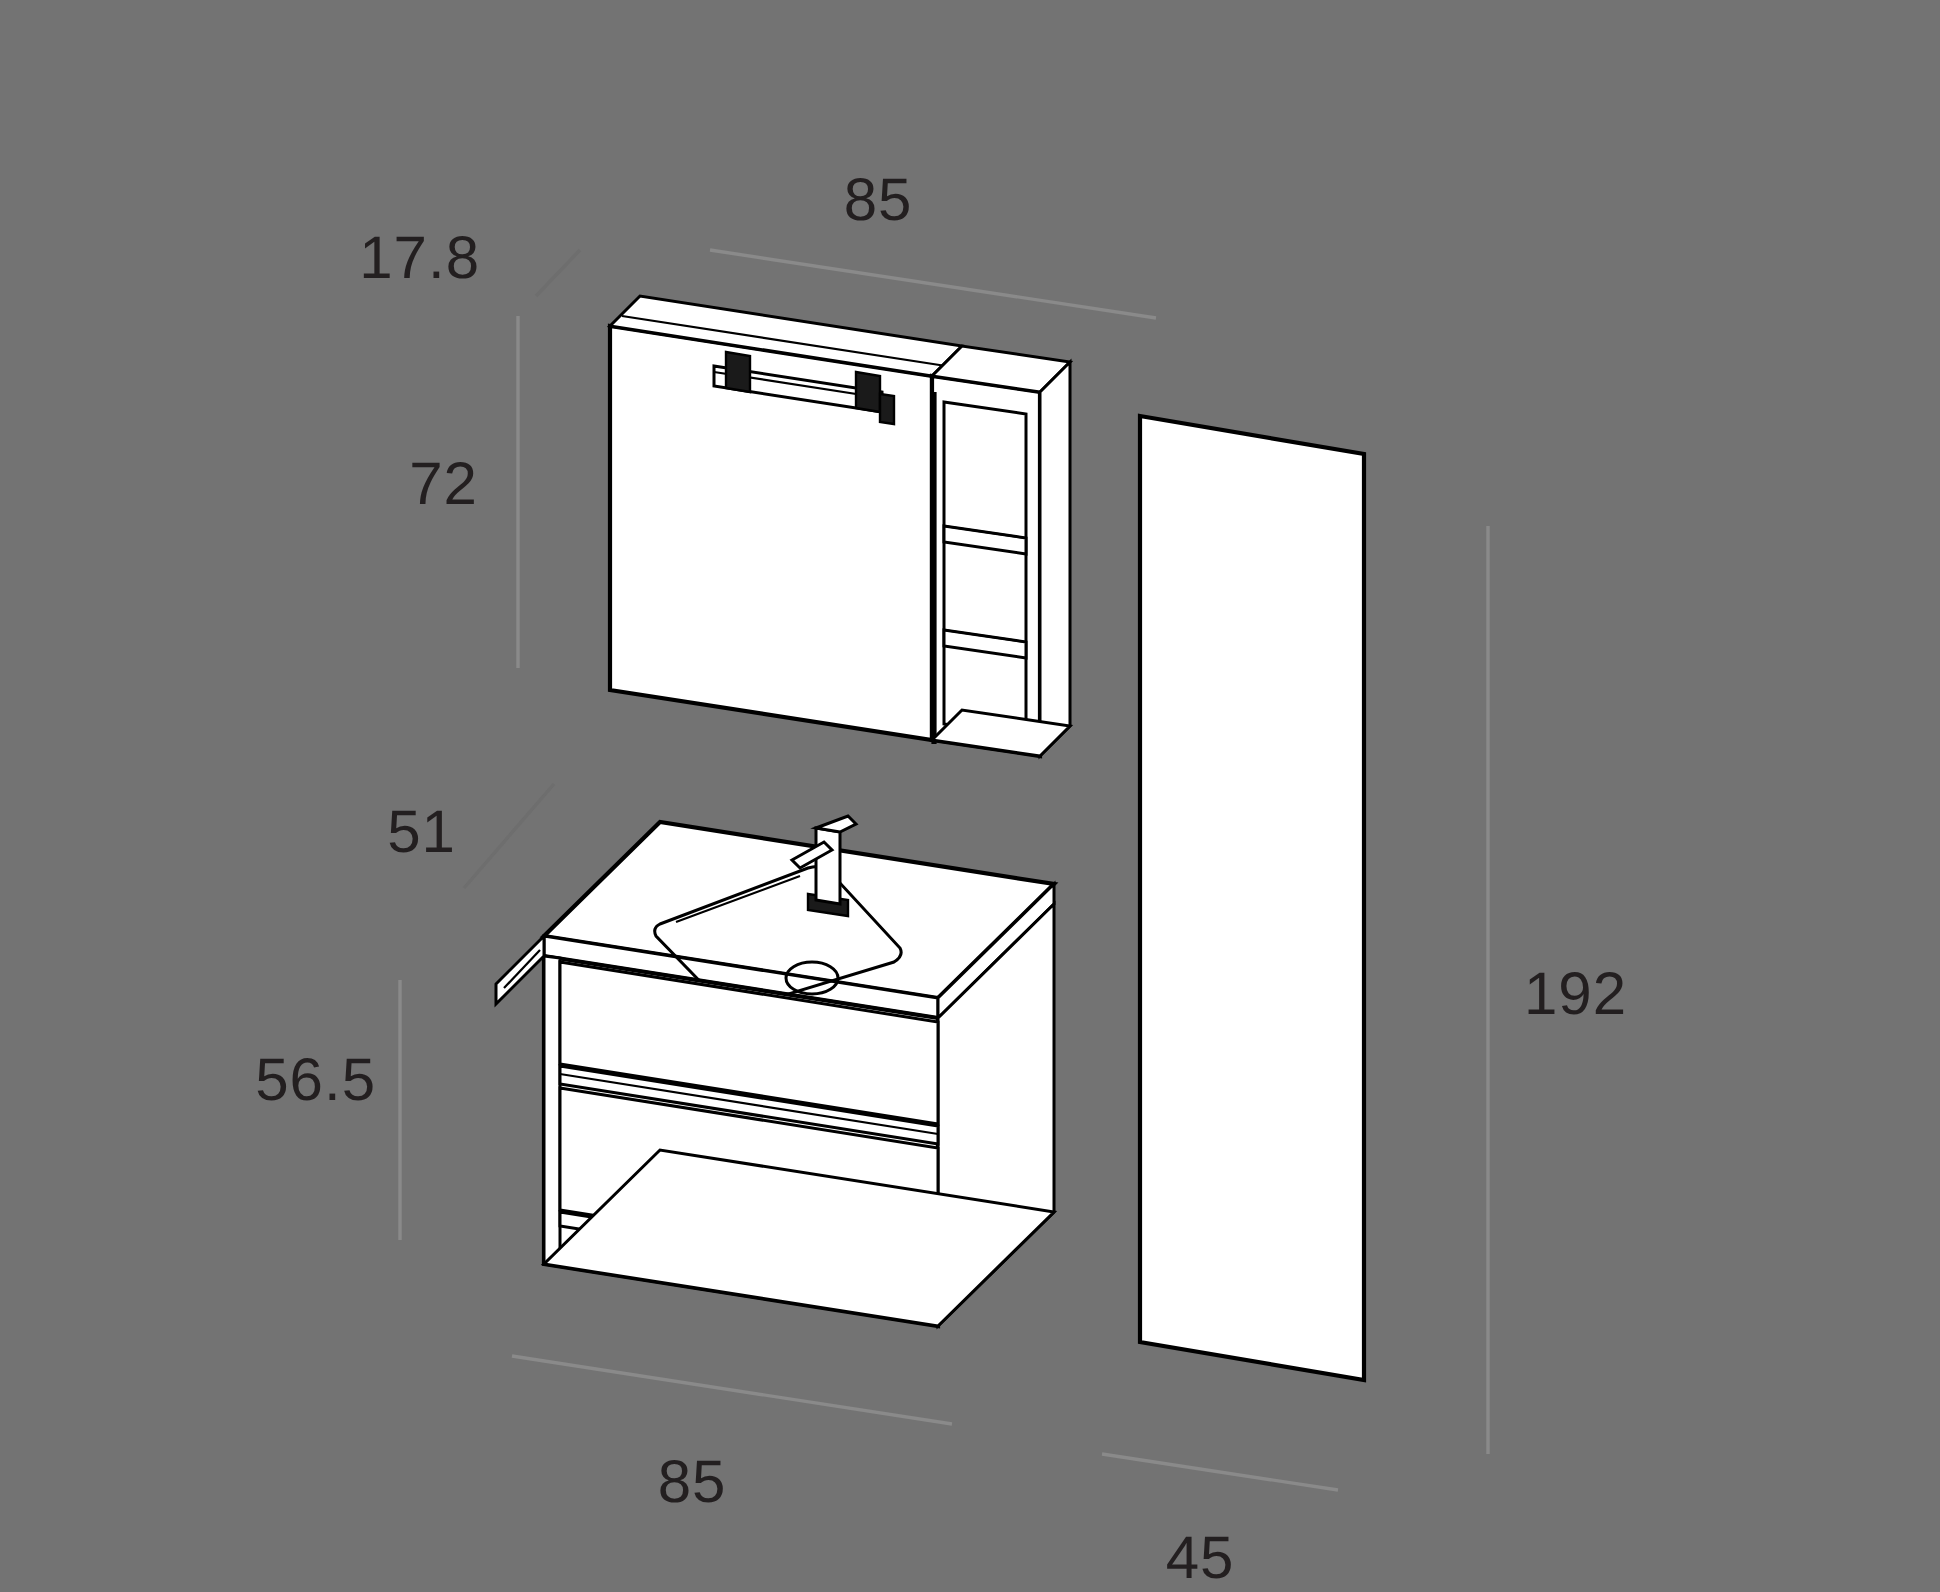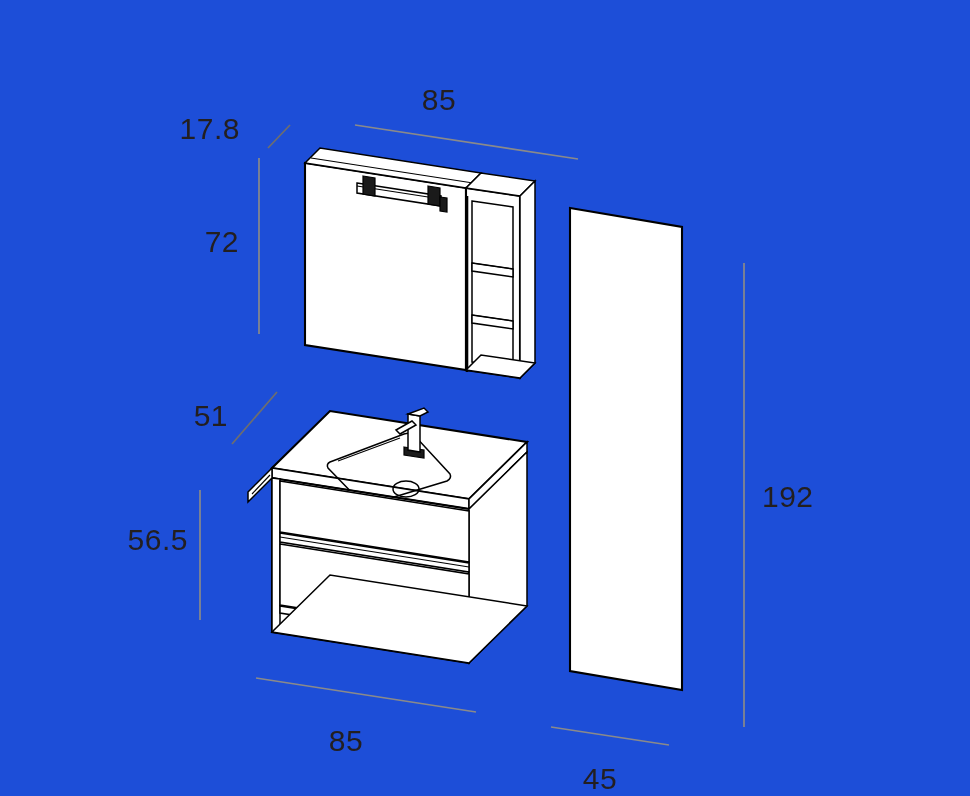--- a/index.html
+++ b/index.html
@@ -8,21 +8,21 @@
     padding: 0;
     background: #ffffff;
   }
   body {
     font-family: "Liberation Sans", sans-serif;
   }
   #stage {
     position: relative;
     width: 970px;
     height: 796px;
-    background: #1d4ed8;
+    background: #737373;
     overflow: hidden;
   }
   #drawing {
     position: absolute;
     left: 0;
     top: 0;
     width: 970px;
     height: 796px;
     display: block;
   }

